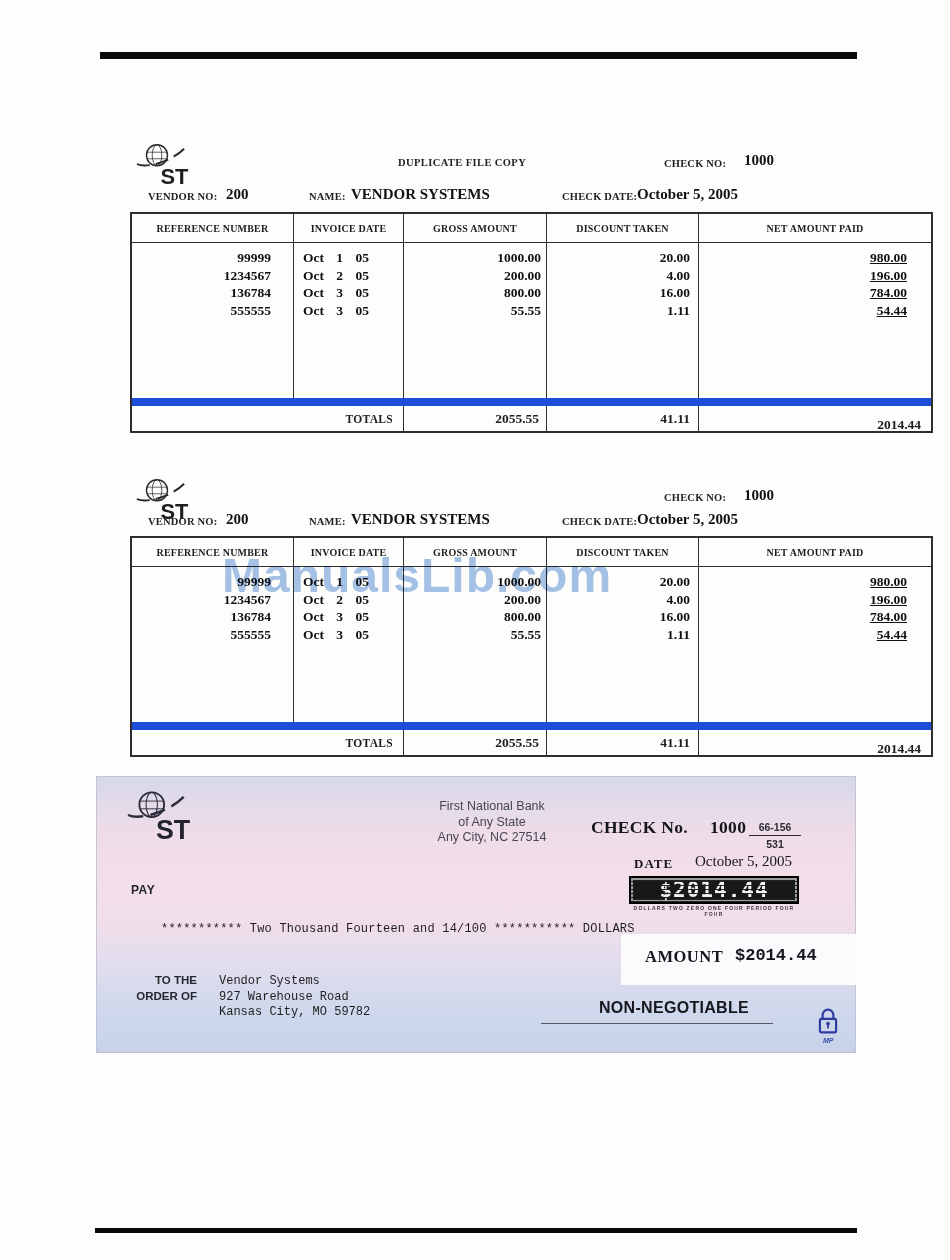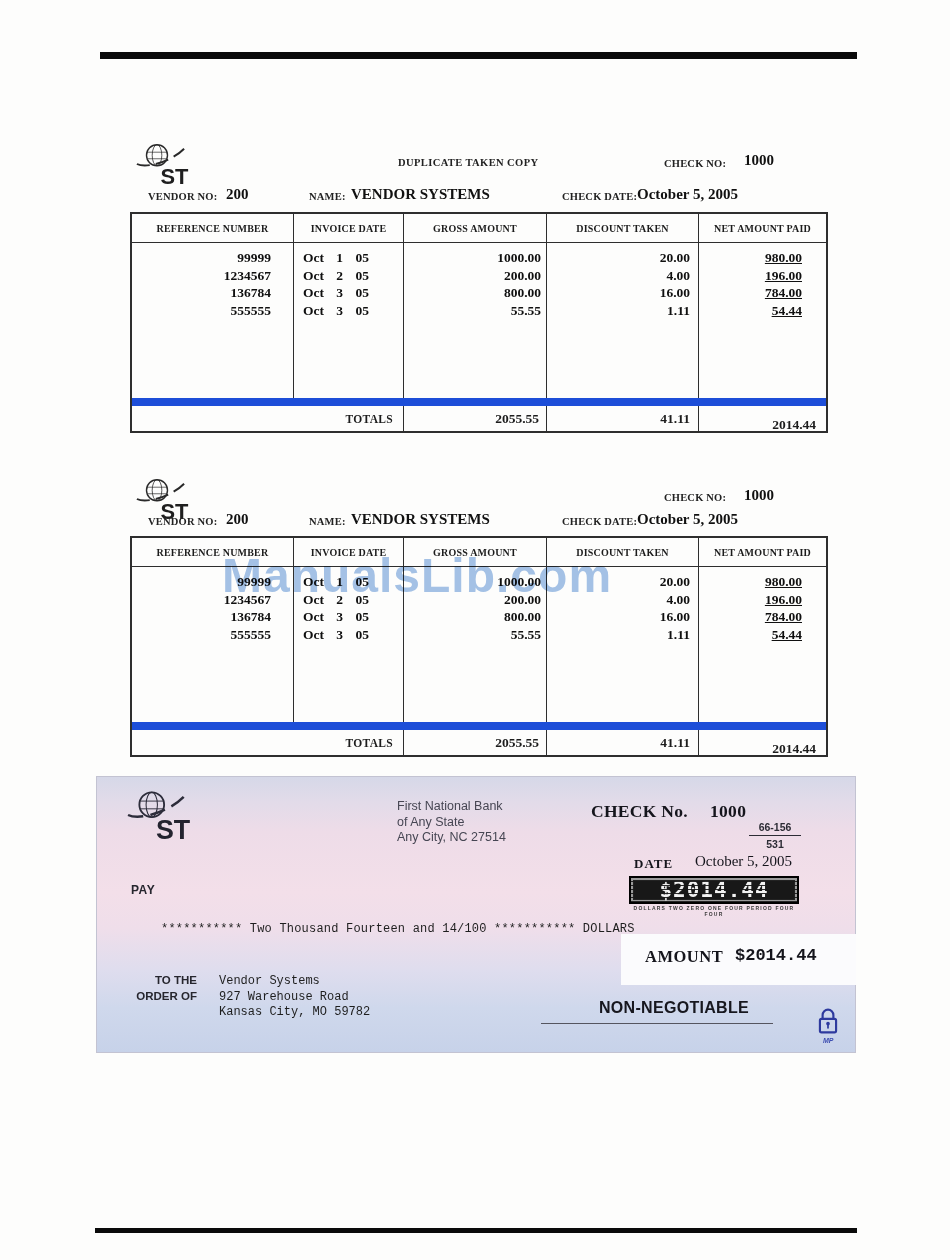--- a/index.html
+++ b/index.html
@@ -6,21 +6,21 @@
   .page{position:relative;width:950px;height:1260px;background:#fdfdfc;overflow:hidden;
         font-family:"Liberation Serif",serif;color:#1d1d1d;}
   .abs{position:absolute;}
   .bar{position:absolute;background:#0a0a0a;}
 
   
   .lbl{font-weight:bold;font-size:10.5px;letter-spacing:.2px;color:#222;}
   .val-lg{font-weight:bold;font-size:15px;color:#111;}
 
   
-  .ptable{position:absolute;width:698px;border:2px solid #2e2e2e;background:transparent;box-sizing:border-box;}
+  .ptable{position:absolute;width:803px;border:2px solid #2e2e2e;background:transparent;box-sizing:border-box;}
   .ptable .hdr{display:flex;height:28px;border-bottom:1.5px solid #2e2e2e;}
   .ptable .cell{box-sizing:border-box;border-right:1px solid #2e2e2e;display:flex;align-items:center;
                 justify-content:center;font-weight:bold;font-size:10px;letter-spacing:.2px;color:#1c1c1c;}
   .ptable .cell:last-child{border-right:none;}
   .w1{width:162px;} .w2{width:110px;} .w3{width:143px;} .w4{width:152px;} .w5{flex:1;}
   .ptable .body{display:flex;height:155px;}
   .ptable .col{box-sizing:border-box;border-right:1px solid #2e2e2e;padding-top:6px;
                font-weight:bold;font-size:13.5px;color:#101010;}
   .ptable .col:last-child{border-right:none;}
   .ptable .col div{line-height:17.5px;}
@@ -40,21 +40,21 @@
              font-weight:bold;font-size:48px;letter-spacing:1px;color:#8fb4e2;opacity:.8;
              mix-blend-mode:multiply;z-index:30;pointer-events:none;}
 
   
   .check{position:absolute;left:96px;top:776px;width:760px;height:277px;border:1px solid #c3c3d2;box-sizing:border-box;
          background:linear-gradient(180deg,#d6d8e8 0%,#e2dbe9 9%,#eedce8 20%,#f3dfe9 42%,#efdeea 55%,
                     #dfddee 70%,#cfd8ec 84%,#c7d2e9 100%);}
   .sans{font-family:"Liberation Sans",sans-serif;}
   .mono{font-family:"Liberation Mono",monospace;}
   .co-addr{font-weight:bold;font-size:11px;line-height:14px;color:#33343f;}
-  .bank{font-size:12.5px;line-height:15.5px;color:#464653;text-align:left;}
+  .bank{font-size:12.5px;line-height:15.5px;color:#464653;text-align:center;}
   .chkno{font-weight:bold;font-size:17.5px;color:#15151c;letter-spacing:.3px;}
   .fraction{font-family:"Liberation Sans",sans-serif;font-weight:bold;font-size:10.5px;color:#2c2c35;text-align:center;}
   .fraction .fline{border-top:1.5px solid #2c2c35;margin:2px 0;}
   .datelbl{font-weight:bold;font-size:13px;letter-spacing:1px;color:#15151c;}
   .dateval{font-size:15px;color:#15151c;}
   .secure{position:absolute;left:532px;top:99px;width:170px;height:28px;background:#181818;
           border:2px solid #000;box-sizing:border-box;box-shadow:inset 0 0 0 2px #9a9a9a, inset 0 0 0 3px #222;
           display:flex;align-items:center;justify-content:center;overflow:hidden;}
   .secure .amt-txt{font-family:"DejaVu Sans Mono",monospace;font-weight:bold;font-size:21px;color:#f2f2f2;
           letter-spacing:1px;position:relative;z-index:1;}
@@ -83,21 +83,21 @@
   <div class="bar" style="left:100px;top:52px;width:757px;height:7px;"></div>
 
   <div>
     <svg class="abs" style="left:136px;top:140px;" width="56" height="48" viewBox="0 0 64 54">
       <circle cx="24" cy="17" r="12" fill="none" stroke="#2a2a2a" stroke-width="1.6"></circle>
       <ellipse cx="24" cy="17" rx="5.5" ry="12" fill="none" stroke="#2a2a2a" stroke-width="0.9"></ellipse>
       <path d="M13,13.5 h22 M13,21 h22" fill="none" stroke="#2a2a2a" stroke-width="0.8"></path>
       <path d="M1,27 C14,33 46,22 58,6" fill="none" stroke="#2a2a2a" stroke-width="2.2" stroke-dasharray="15 7"></path>
       <text x="28" y="50" font-family="Liberation Sans, sans-serif" font-weight="bold" font-size="25" fill="#1f1f1f">ST</text>
     </svg>
-    <div class="abs lbl" style="left:398px;top:157px;letter-spacing:.4px;">DUPLICATE TAKEN COPY</div>
+    <div class="abs lbl" style="left:398px;top:157px;letter-spacing:.4px;">DUPLICATE FILE COPY</div>
     <div class="abs lbl" style="left:664px;top:158px;">CHECK NO:</div>
     <div class="abs val-lg" style="left:744px;top:152px;">1000</div>
     <div class="abs lbl" style="left:148px;top:191px;">VENDOR NO:</div>
     <div class="abs val-lg" style="left:226px;top:186px;">200</div>
     <div class="abs lbl" style="left:309px;top:191px;">NAME:</div>
     <div class="abs val-lg" style="left:351px;top:186px;">VENDOR SYSTEMS</div>
     <div class="abs lbl" style="left:562px;top:191px;">CHECK DATE:</div>
     <div class="abs val-lg" style="left:637px;top:186px;">October 5, 2005</div>
 
     <div class="ptable" style="left:130px;top:212px;">
@@ -227,21 +227,21 @@
       <text x="28" y="50" font-family="Liberation Sans, sans-serif" font-weight="bold" font-size="26" fill="#23232f">ST</text>
     </svg>
 
 
     <div class="abs bank" style="left:300px;top:22px;width:190px;">
       <div>First National Bank</div>
       <div>of Any State</div>
       <div>Any City, NC 27514</div>
     </div>
 
-    <div class="abs" style="left:494px;top:24px;font-family:'Liberation Serif',serif;">
+    <div class="abs" style="left:494px;top:40px;font-family:'Liberation Serif',serif;">
       <span class="chkno">CHECK No.</span>
       <span class="chkno" style="margin-left:18px;">1000</span>
     </div>
 
     <div class="abs fraction" style="left:652px;top:44px;width:52px;">
       <div>66-156</div>
       <div class="fline"></div>
       <div>531</div>
     </div>
 

